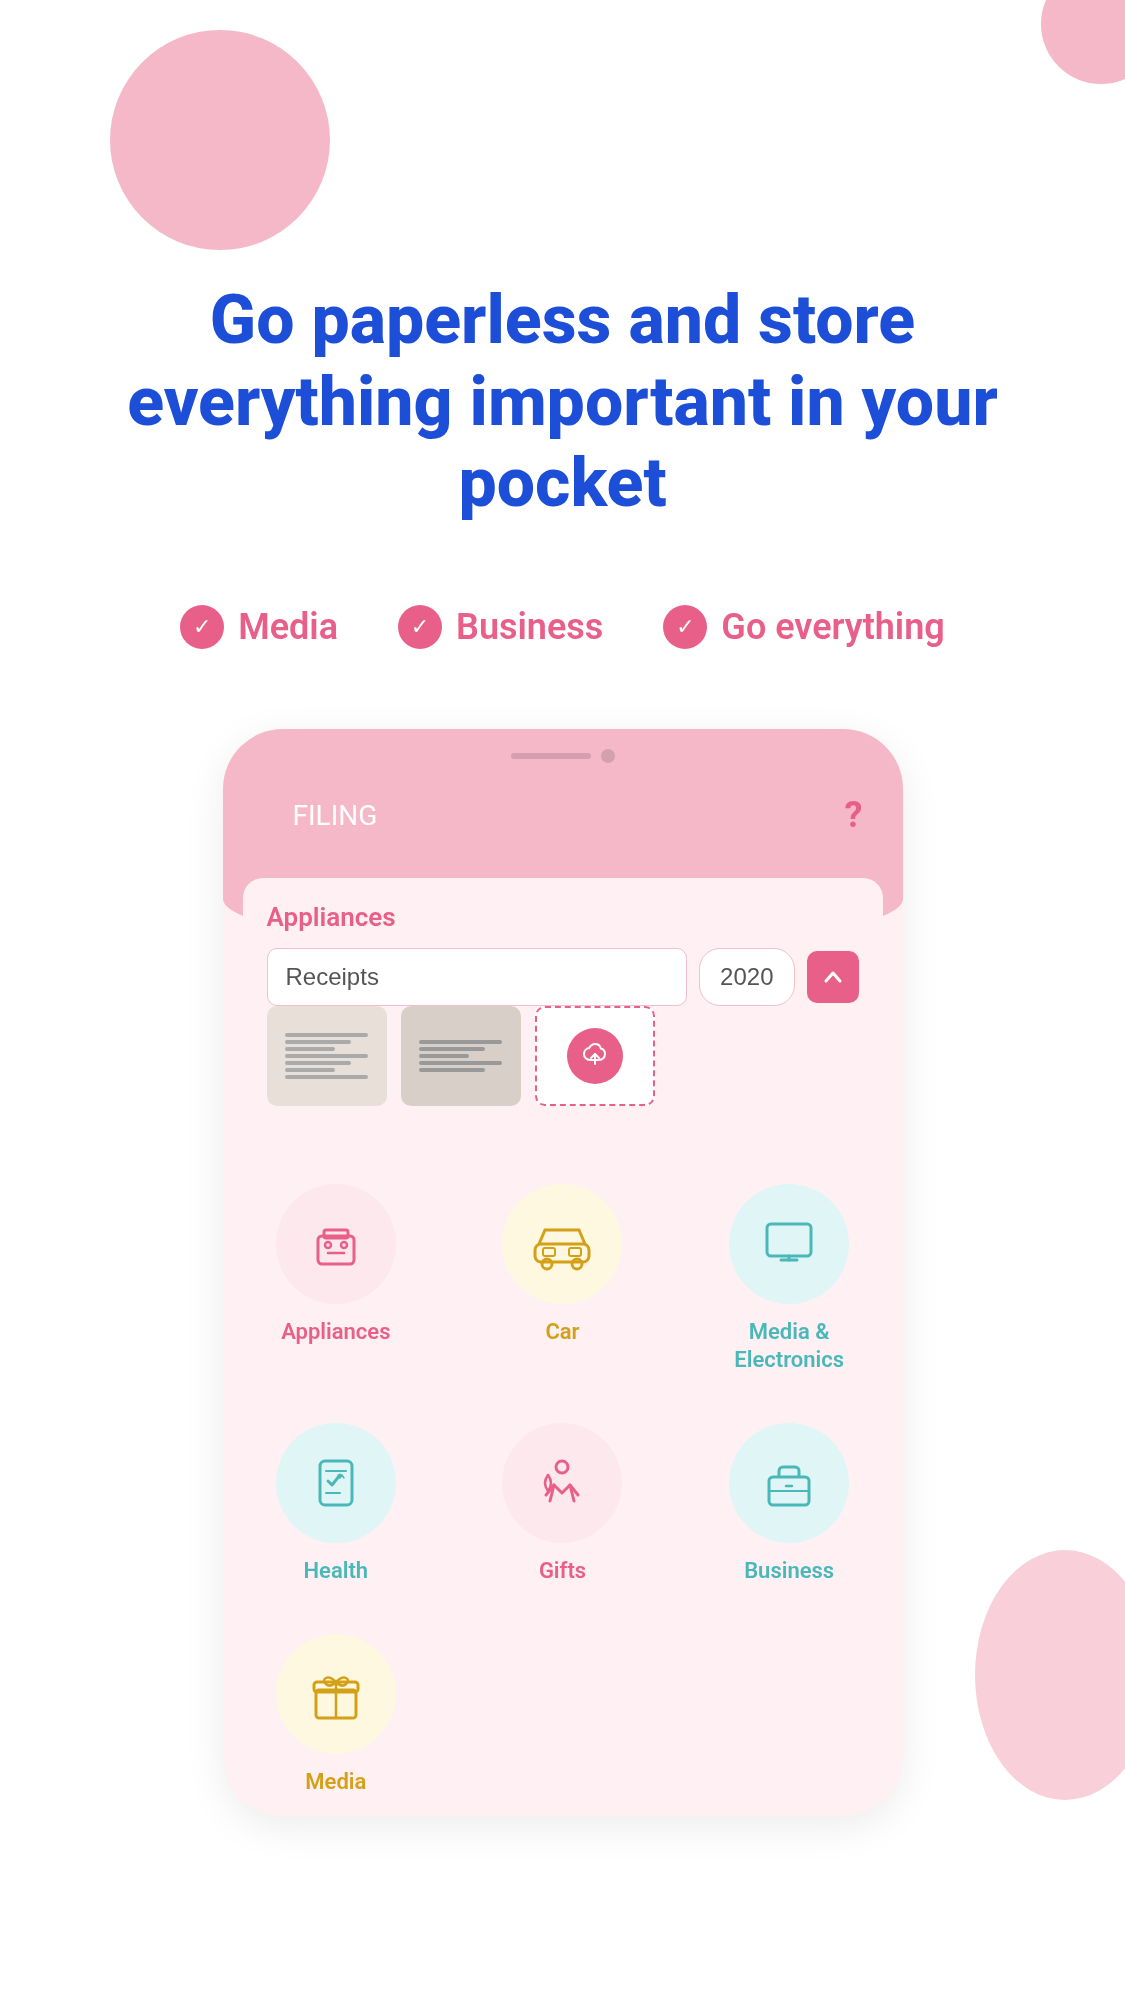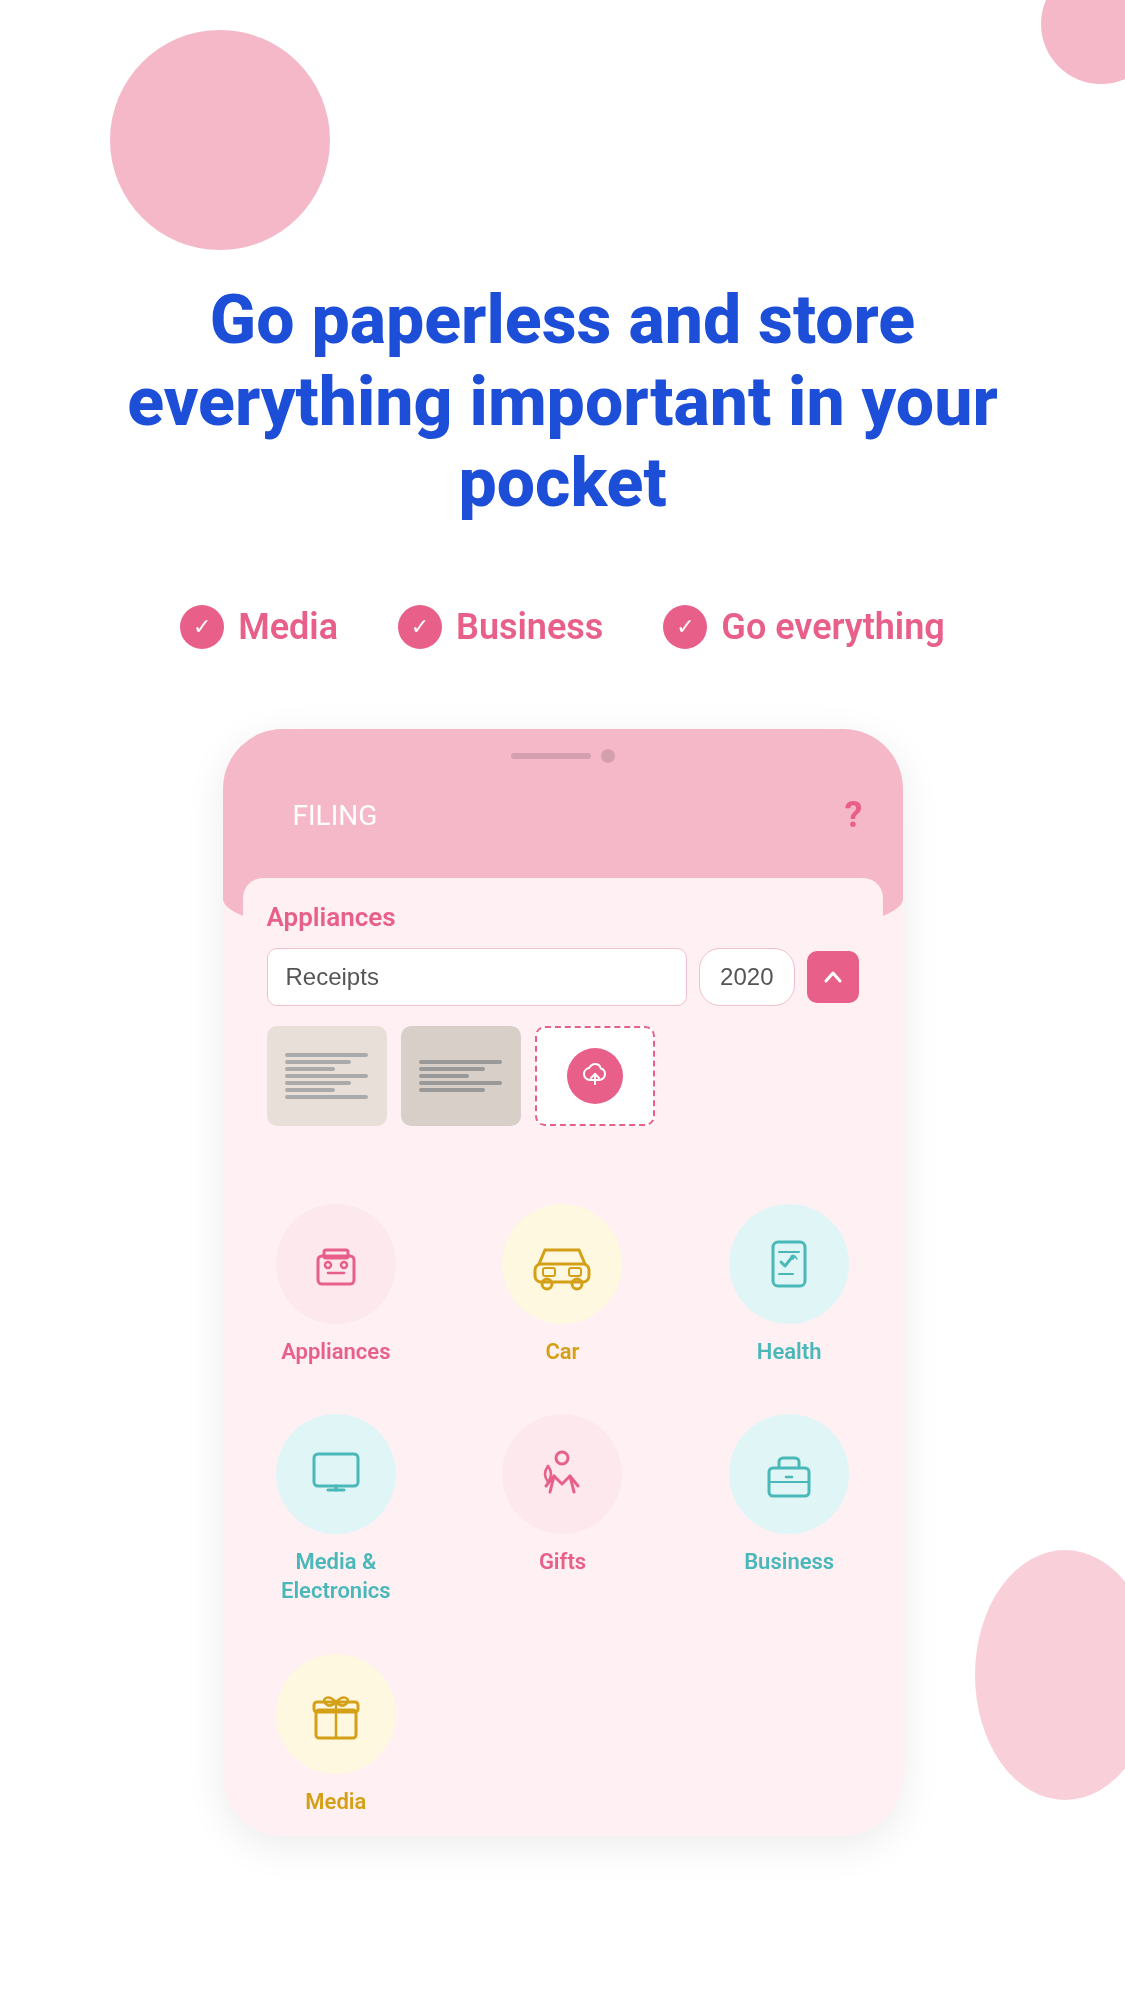--- a/index.html
+++ b/index.html
@@ -171,21 +171,20 @@
     .panel-category-title {
       font-size: 26px;
       font-weight: 600;
       color: #e8608a;
       margin-bottom: 16px;
     }
     .panel-controls {
       display: flex;
       gap: 12px;
       align-items: center;
-      margin-bottom: 20px;
     }
     .panel-input {
       flex: 1;
       background: white;
       border: 1.5px solid #f0c0cc;
       border-radius: 10px;
       padding: 14px 18px;
       font-size: 24px;
       color: #555;
       outline: none;
@@ -433,39 +432,39 @@
             <rect x="14" y="32" width="12" height="8" rx="2" stroke="#d4a017" stroke-width="2" fill="none"></rect>
             <rect x="40" y="32" width="12" height="8" rx="2" stroke="#d4a017" stroke-width="2" fill="none"></rect>
           </svg>
         </div>
         <span class="category-label yellow">Car</span>
       </div>
 
       <div class="category-item">
         <div class="category-icon-circle teal-light">
           <svg width="60" height="60" viewBox="0 0 60 60" fill="none">
+            <rect x="8" y="10" width="44" height="32" rx="4" stroke="#4ab8b8" stroke-width="3" fill="none"></rect>
+            <line x1="22" y1="46" x2="38" y2="46" stroke="#4ab8b8" stroke-width="3" stroke-linecap="round"></line>
+            <line x1="30" y1="42" x2="30" y2="46" stroke="#4ab8b8" stroke-width="3" stroke-linecap="round"></line>
+          </svg>
+        </div>
+        <span class="category-label teal">Media &amp; Electronics</span>
+      </div>
+
+      <div class="category-item">
+        <div class="category-icon-circle teal-light">
+          <svg width="60" height="60" viewBox="0 0 60 60" fill="none">
             <rect x="14" y="8" width="32" height="44" rx="5" stroke="#4ab8b8" stroke-width="3" fill="none"></rect>
             <path d="M22 28 l4 4 l8-10" stroke="#4ab8b8" stroke-width="3" stroke-linecap="round" stroke-linejoin="round"></path>
             <line x1="20" y1="18" x2="40" y2="18" stroke="#4ab8b8" stroke-width="2" stroke-linecap="round"></line>
             <line x1="20" y1="40" x2="34" y2="40" stroke="#4ab8b8" stroke-width="2" stroke-linecap="round"></line>
             <path d="M32 22 l2 3 2-3 2 3" stroke="#4ab8b8" stroke-width="1.5" stroke-linecap="round" fill="none"></path>
           </svg>
         </div>
         <span class="category-label teal">Health</span>
-      </div>
-
-      <div class="category-item">
-        <div class="category-icon-circle teal-light">
-          <svg width="60" height="60" viewBox="0 0 60 60" fill="none">
-            <rect x="8" y="10" width="44" height="32" rx="4" stroke="#4ab8b8" stroke-width="3" fill="none"></rect>
-            <line x1="22" y1="46" x2="38" y2="46" stroke="#4ab8b8" stroke-width="3" stroke-linecap="round"></line>
-            <line x1="30" y1="42" x2="30" y2="46" stroke="#4ab8b8" stroke-width="3" stroke-linecap="round"></line>
-          </svg>
-        </div>
-        <span class="category-label teal">Media &amp; Electronics</span>
       </div>
 
       <div class="category-item">
         <div class="category-icon-circle pink-light">
           <svg width="60" height="60" viewBox="0 0 60 60" fill="none">
             <circle cx="30" cy="14" r="6" stroke="#e8608a" stroke-width="3" fill="none"></circle>
             <path d="M18 48 l4-16 8 8 8-8 4 16" stroke="#e8608a" stroke-width="3" stroke-linecap="round" stroke-linejoin="round" fill="none"></path>
             <line x1="22" y1="32" x2="14" y2="42" stroke="#e8608a" stroke-width="3" stroke-linecap="round"></line>
             <line x1="38" y1="32" x2="46" y2="42" stroke="#e8608a" stroke-width="3" stroke-linecap="round"></line>
 

